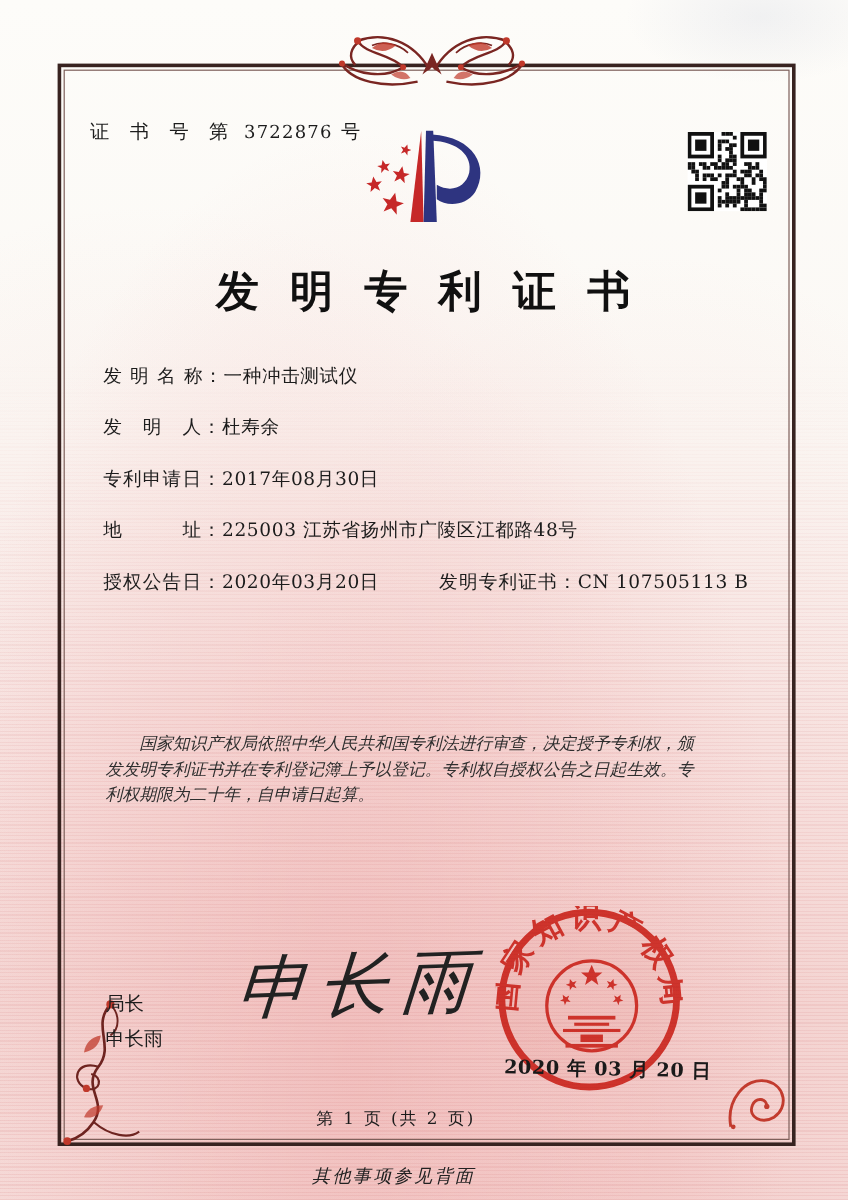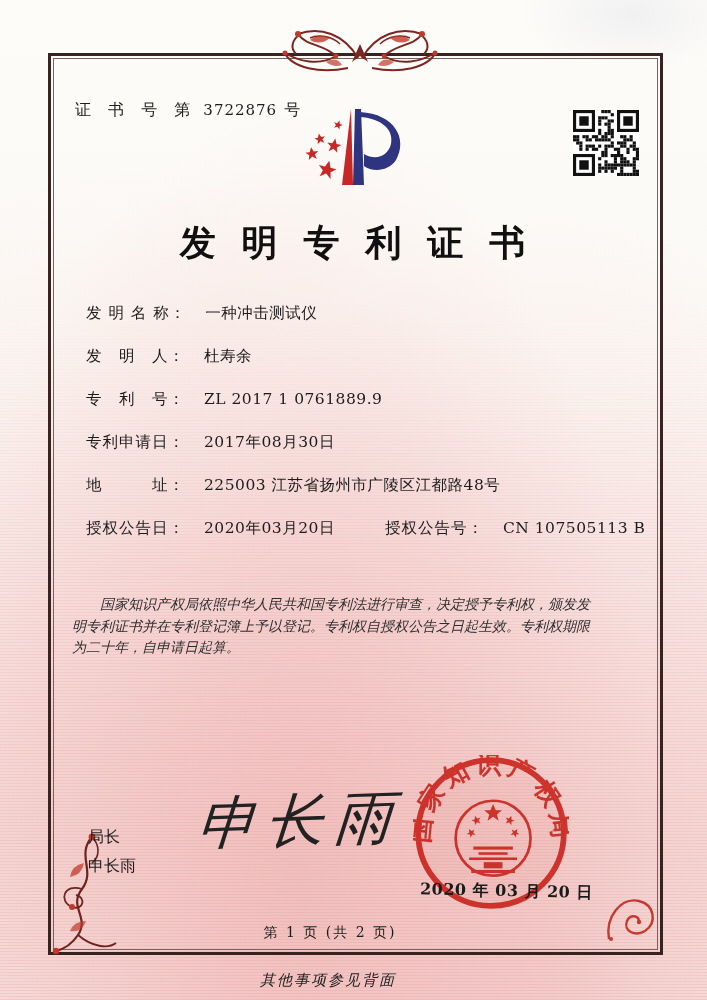--- a/index.html
+++ b/index.html
@@ -38,26 +38,26 @@
   
   .title{
     left:48px;top:219px;width:609px;text-align:center;
     font-size:36px;font-weight:bold;letter-spacing:0.72em;text-indent:0.72em;
     color:#101010;
   }
   
   .fields{left:86px;top:303px;width:540px;font-size:15.5px;}
   .frow{height:43px;white-space:nowrap;}
   .frow .lbl{letter-spacing:1px;text-align:right;}
-  .frow .val{letter-spacing:0.5px;margin-left:19px;}
+  .frow .val{letter-spacing:0.5px;}
   .pair2{margin-left:50px;}
   
   .paras{left:72px;top:594px;width:528px;font-size:14px;line-height:21.5px;
     color:#2e2e2e;font-style:italic;}
-  .paras p{margin:0;text-indent:2em;}
+  .paras p{margin:16px;text-indent:2em;}
   
   .director{left:88px;top:822px;font-size:16px;line-height:29px;}
   .sig{
     left:198px;top:782px;width:230px;
     font-size:58px;font-style:italic;letter-spacing:10px;color:#222;
     transform:skewX(-6deg) rotate(-2deg);white-space:nowrap;
   }
   
   .seal{left:413px;top:755px;width:156px;height:156px;mix-blend-mode:multiply;opacity:.94;}
   .seal-date{
@@ -295,30 +295,27 @@
   <div class="abs title">发明专利证书</div>
 
   <div class="abs fields">
     <div class="frow">
       <span class="lbl">发 明 名 称：</span><span class="val">一种冲击测试仪</span>
     </div>
     <div class="frow">
       <span class="lbl">发　明　人：</span><span class="val">杜寿余</span>
     </div>
     <div class="frow">
-      <span class="lbl">专　利　号：</span><span class="val">ZL 2017 1 0761889.9</span>
-    </div>
-    <div class="frow">
       <span class="lbl">专利申请日：</span><span class="val">2017年08月30日</span>
     </div>
     <div class="frow">
       <span class="lbl">地　　　址：</span><span class="val">225003 江苏省扬州市广陵区江都路48号</span>
     </div>
     <div class="frow">
-      <span class="lbl">授权公告日：</span><span class="val">2020年03月20日</span><span class="pair2"><span class="lbl">授权公告号：</span><span class="val">CN 107505113 B</span></span>
+      <span class="lbl">授权公告日：</span><span class="val">2020年03月20日</span><span class="pair2"><span class="lbl">发明专利证书：</span><span class="val">CN 107505113 B</span></span>
     </div>
   </div>
 
   <div class="abs paras">
     <p>国家知识产权局依照中华人民共和国专利法进行审查，决定授予专利权，颁发发明专利证书并在专利登记簿上予以登记。专利权自授权公告之日起生效。专利权期限为二十年，自申请日起算。</p>
   </div>
 
   <div class="abs director">
     <div>局长</div>
     <div>申长雨</div>

